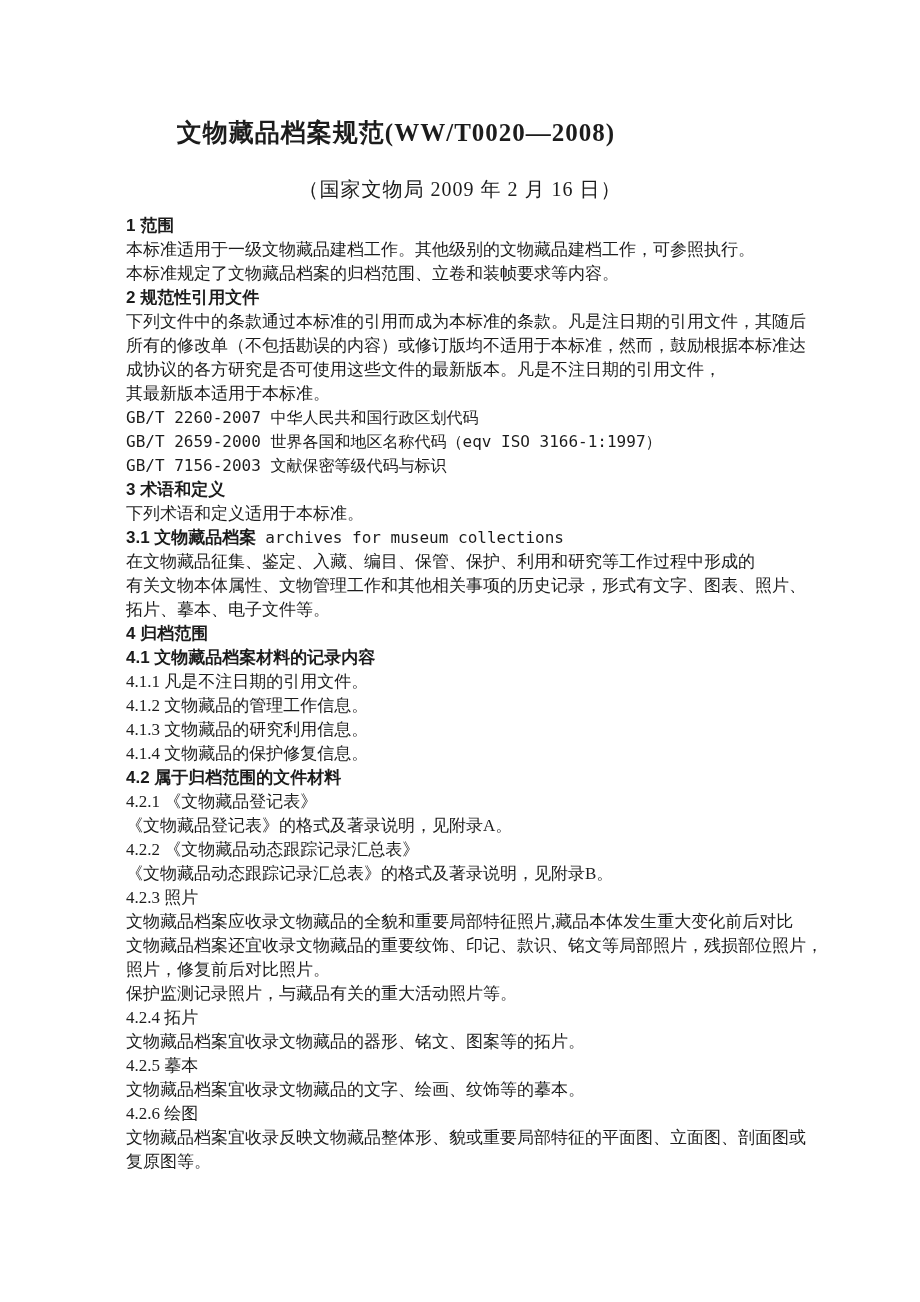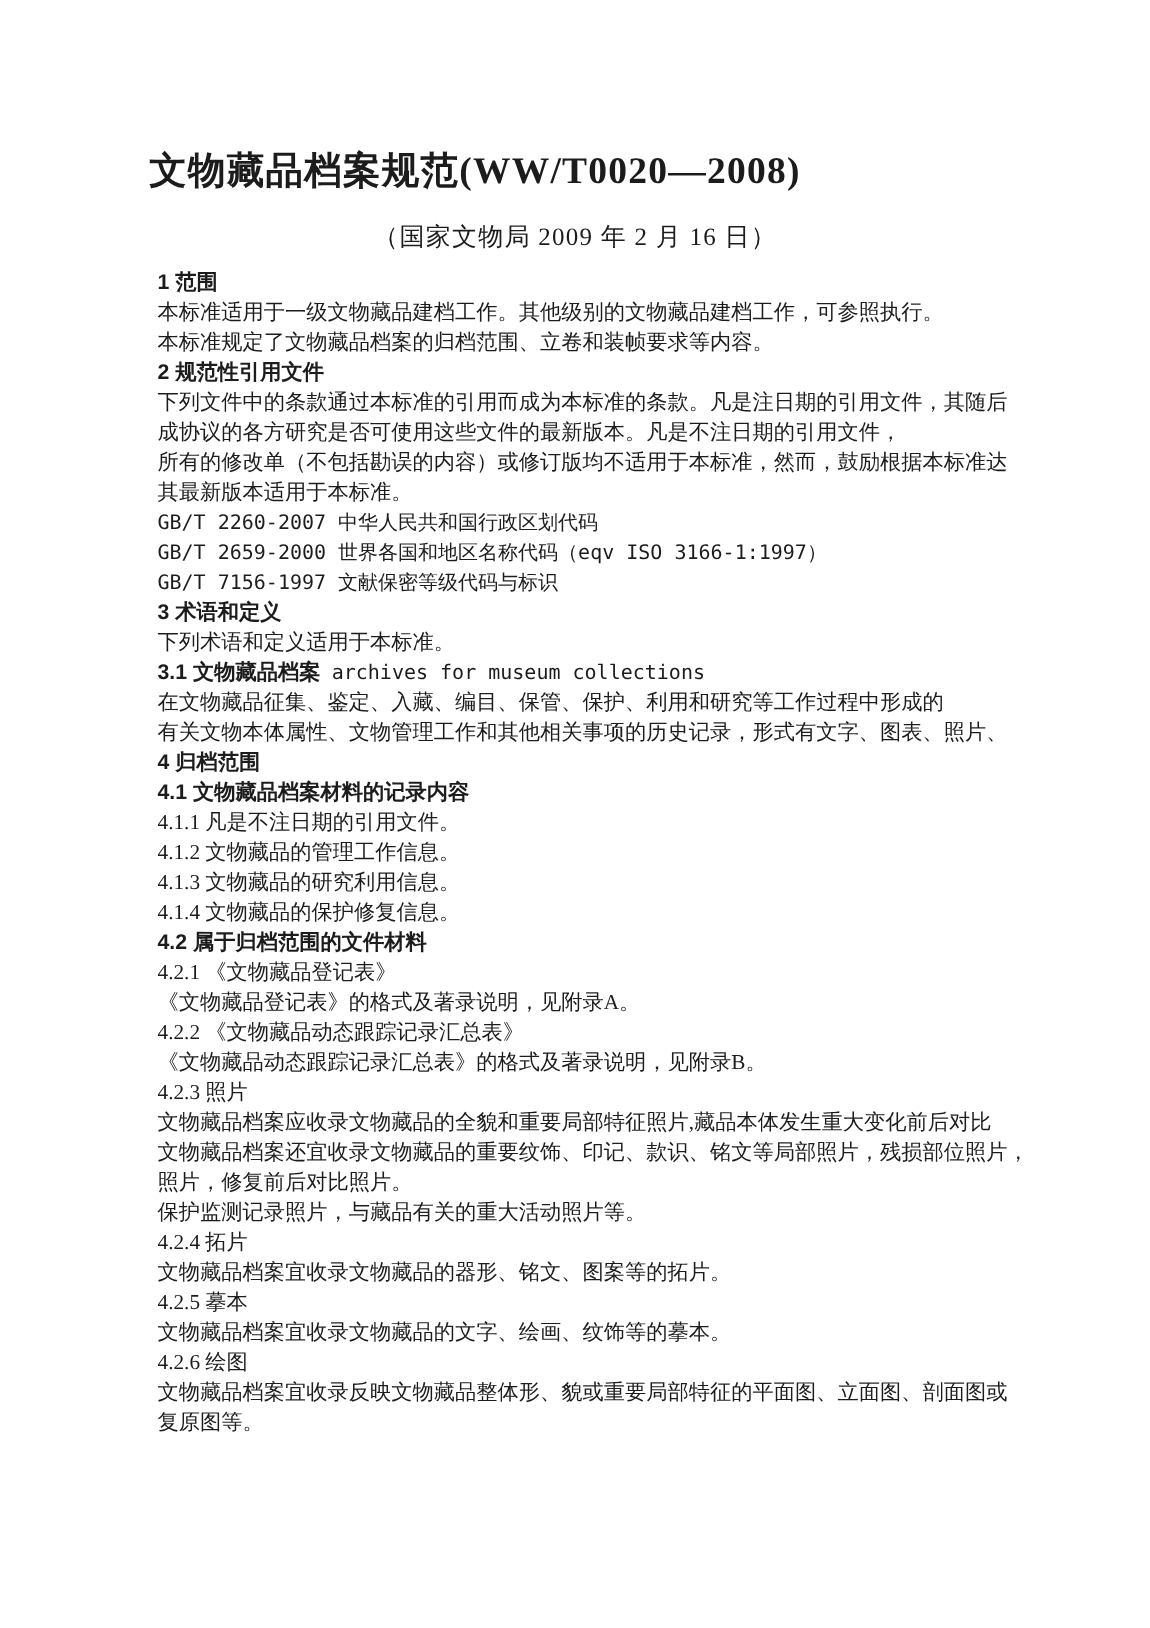--- a/index.html
+++ b/index.html
@@ -15,25 +15,26 @@
     color: #1c1c1c;
     overflow: hidden;
     font-family: "Liberation Serif", serif;
   }
   .doc-title {
     position: absolute;
     top: 116px;
     left: 0;
     width: 760px;
     text-align: center;
-    font-size: 30px;
+    font-size: 25px;
     font-weight: bold;
     letter-spacing: 1px;
     font-family: "Liberation Serif", serif;
     white-space: nowrap;
+    padding-left: 16px;
   }
   .doc-subtitle {
     position: absolute;
     top: 176px;
     left: 0;
     width: 920px;
     text-align: center;
     font-size: 20px;
     font-weight: normal;
     letter-spacing: 1px;
@@ -89,33 +90,34 @@
   <div class="doc-title">文物藏品档案规范(WW/T0020—2008)</div>
 
   <div class="doc-subtitle">（国家文物局 2009 年 2 月 16 日）</div>
 
   <div class="doc-body">
     <div class="line h">1 范围</div>
     <div class="line body-text">本标准适用于一级文物藏品建档工作。其他级别的文物藏品建档工作，可参照执行。</div>
     <div class="line body-text">本标准规定了文物藏品档案的归档范围、立卷和装帧要求等内容。</div>
     <div class="line h">2 规范性引用文件</div>
     <div class="line body-text">下列文件中的条款通过本标准的引用而成为本标准的条款。凡是注日期的引用文件，其随后</div>
+    <div class="line body-text">所有的修改单（不包括勘误的内容）或修订版均不适用于本标准，然而，鼓励根据本标准达</div>
     <div class="line body-text">成协议的各方研究是否可使用这些文件的最新版本。凡是不注日期的引用文件，</div>
-    <div class="line body-text">所有的修改单（不包括勘误的内容）或修订版均不适用于本标准，然而，鼓励根据本标准达</div>
     <div class="line body-text">其最新版本适用于本标准。</div>
     <div class="line gb">GB/T 2260-2007 中华人民共和国行政区划代码</div>
     <div class="line gb">GB/T 2659-2000 世界各国和地区名称代码（eqv ISO 3166-1:1997）</div>
-    <div class="line gb">GB/T 7156-1997 文献保密等级代码与标识</div>
+    <div class="line gb">GB/T 7156-2003 文献保密等级代码与标识</div>
     <div class="line h">3 术语和定义</div>
     <div class="line body-text">下列术语和定义适用于本标准。</div>
     <div class="line">
       <span class="term-zh">3.1 文物藏品档案</span><span class="term-en">archives for museum collections</span>
     </div>
     <div class="line body-text">在文物藏品征集、鉴定、入藏、编目、保管、保护、利用和研究等工作过程中形成的</div>
     <div class="line body-text">有关文物本体属性、文物管理工作和其他相关事项的历史记录，形式有文字、图表、照片、</div>
+    <div class="line body-text">拓片、摹本、电子文件等。</div>
     <div class="line h">4 归档范围</div>
     <div class="line h">4.1 文物藏品档案材料的记录内容</div>
     <div class="line sub">4.1.1 凡是不注日期的引用文件。</div>
     <div class="line sub">4.1.2 文物藏品的管理工作信息。</div>
     <div class="line sub">4.1.3 文物藏品的研究利用信息。</div>
     <div class="line sub">4.1.4 文物藏品的保护修复信息。</div>
     <div class="line h">4.2 属于归档范围的文件材料</div>
     <div class="line sub">4.2.1 《文物藏品登记表》</div>
     <div class="line body-text">《文物藏品登记表》的格式及著录说明，见附录A。</div>
     <div class="line sub">4.2.2 《文物藏品动态跟踪记录汇总表》</div>

